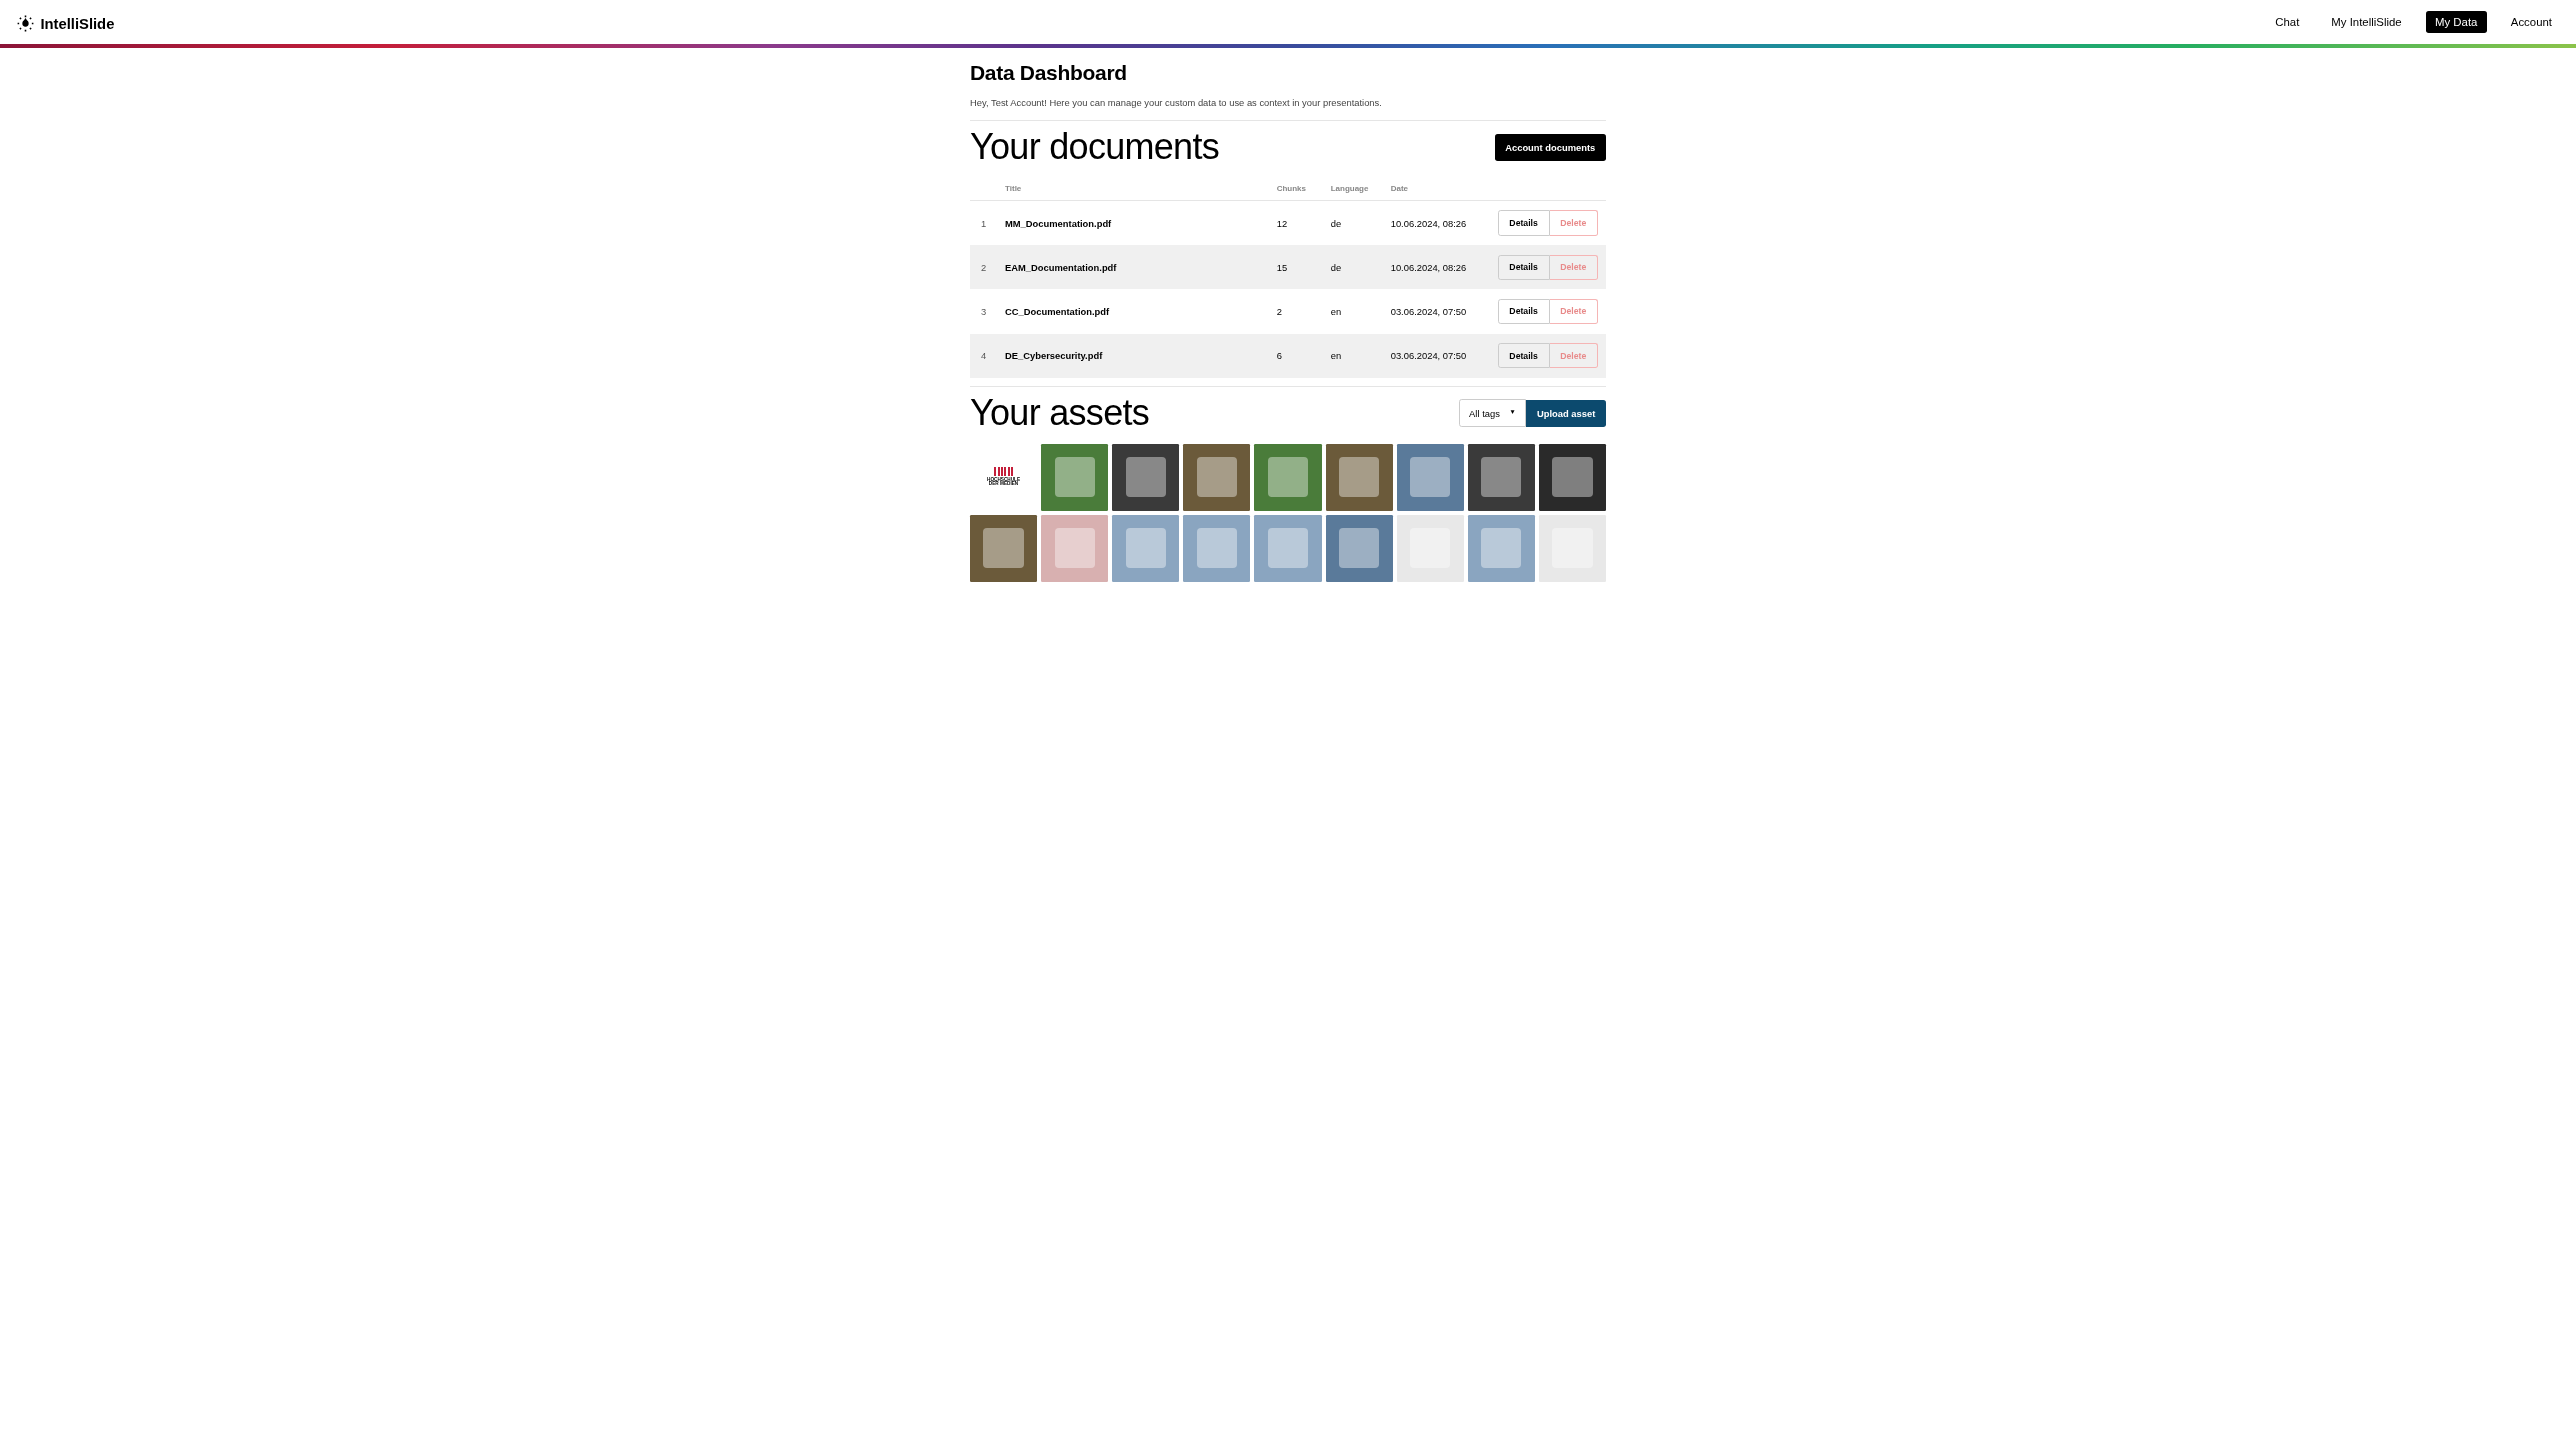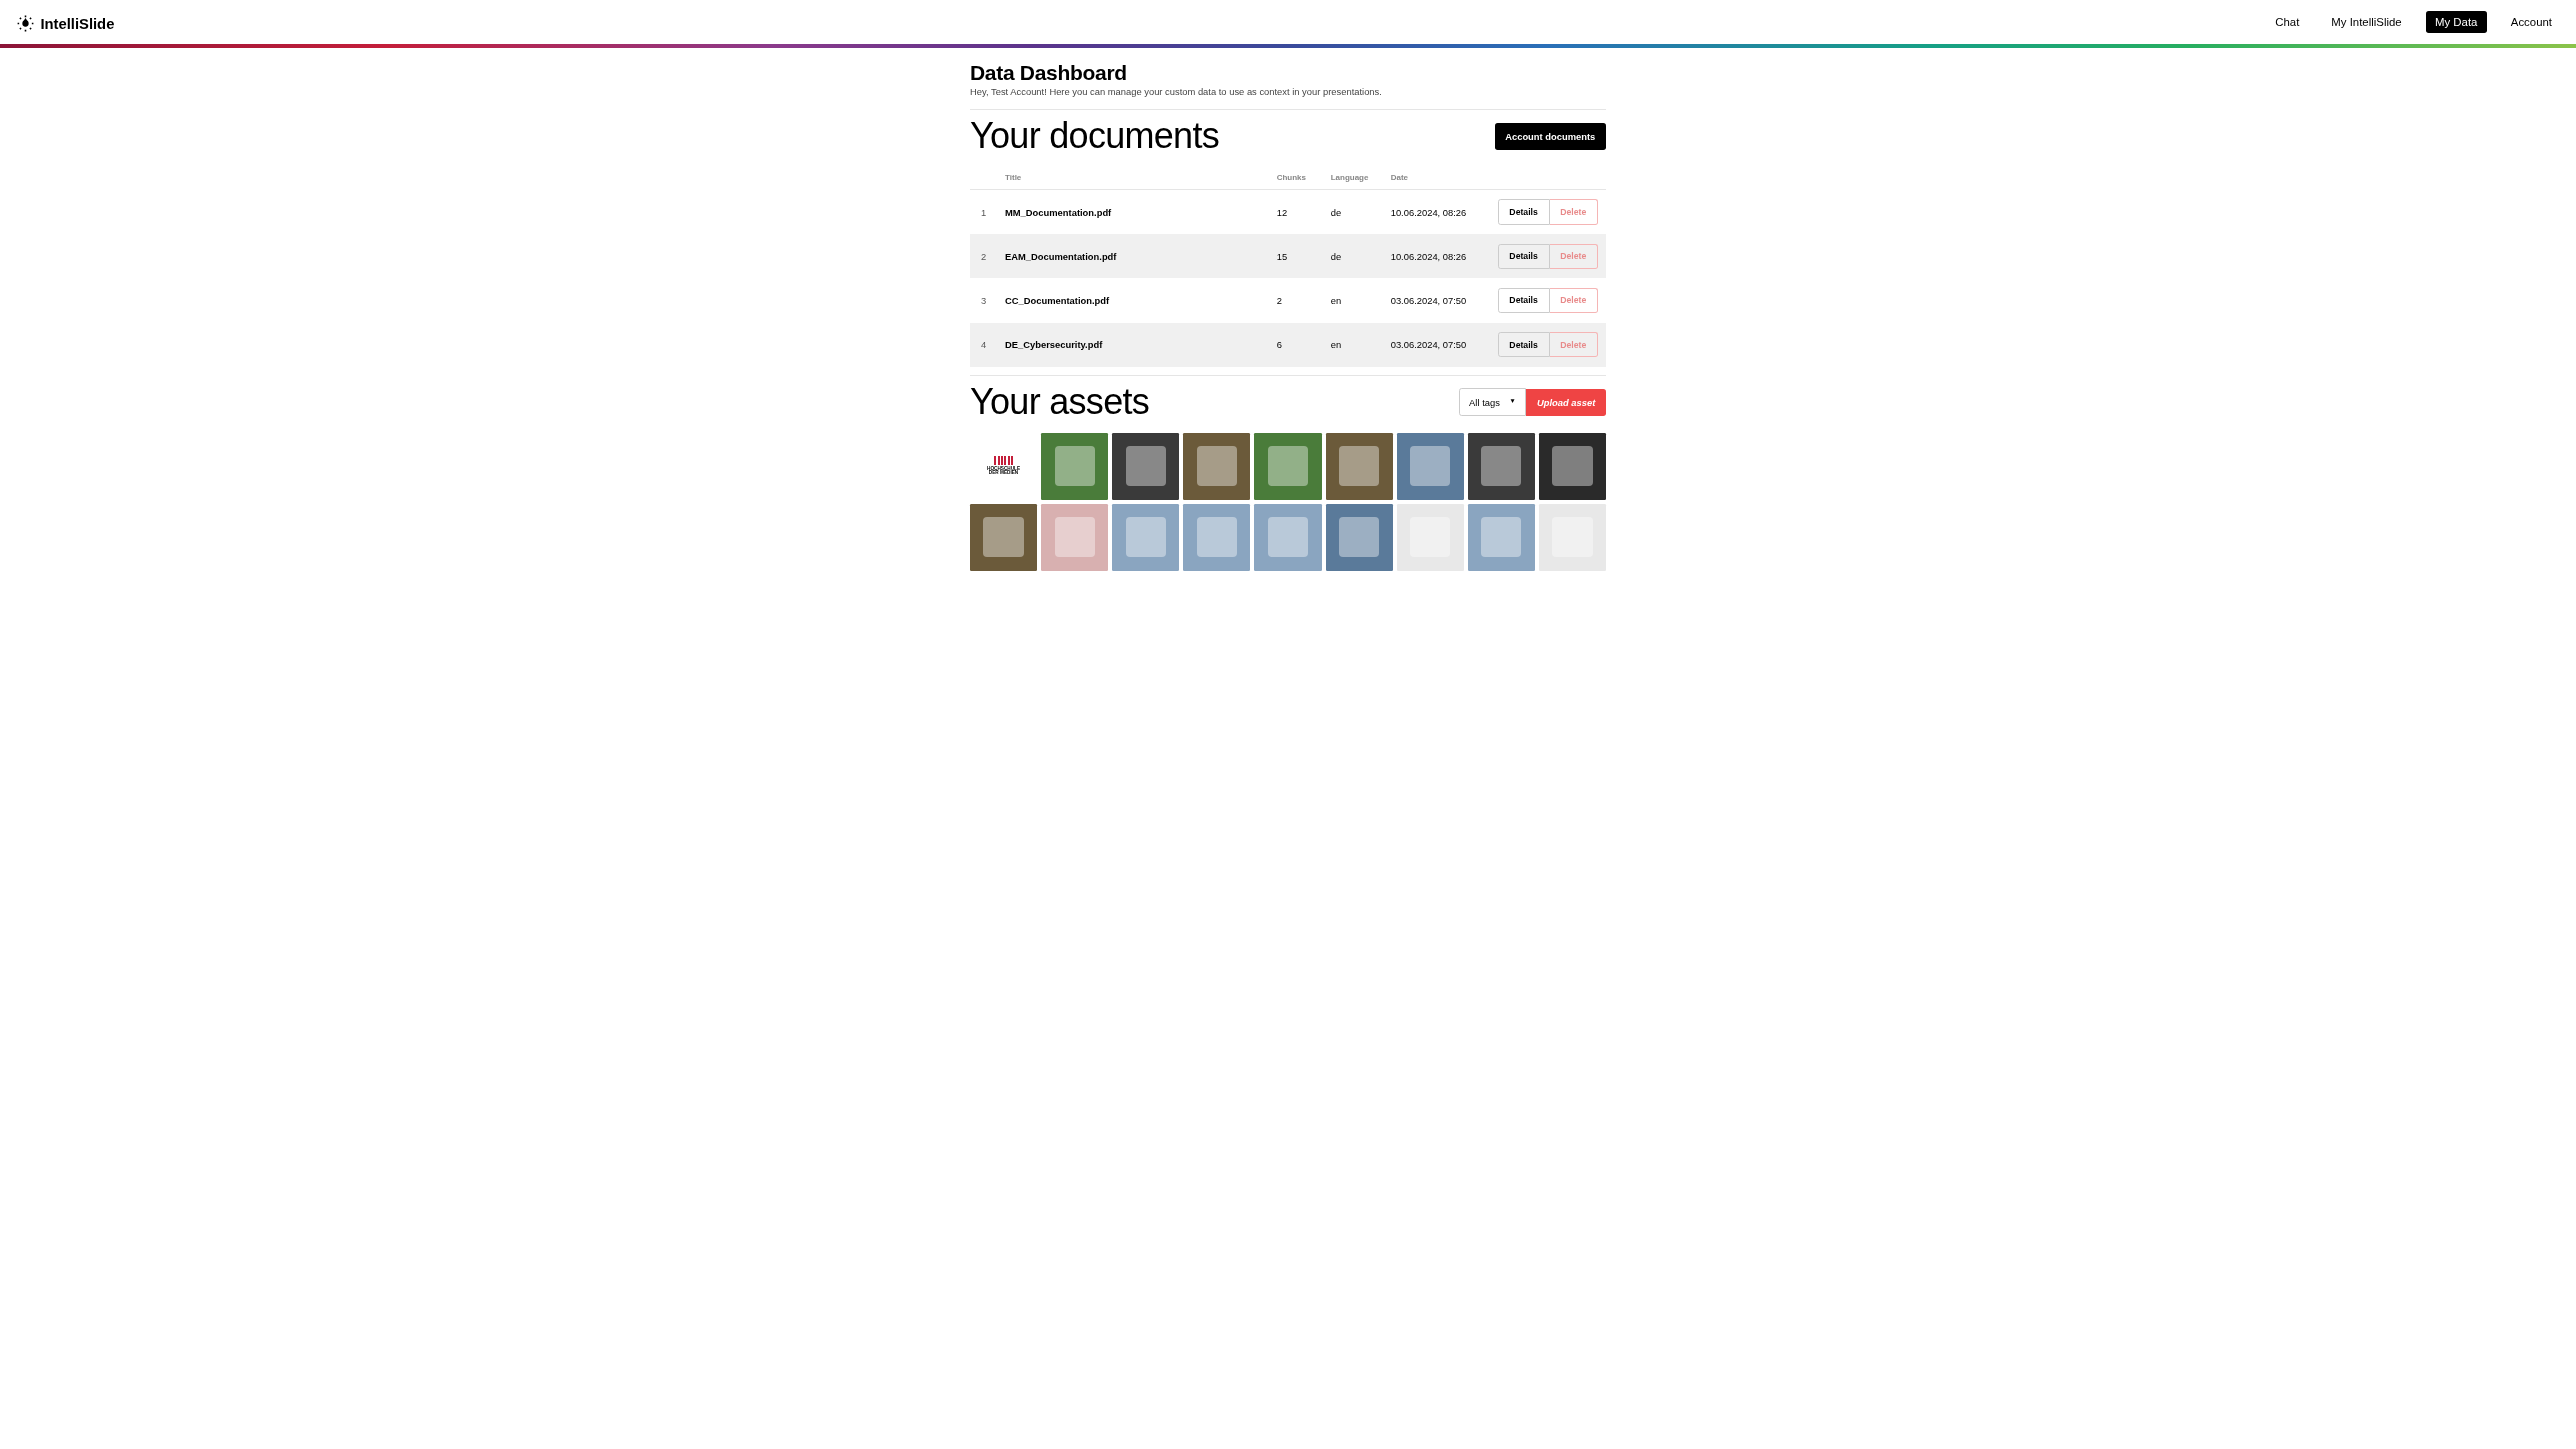--- a/index.html
+++ b/index.html
@@ -60,21 +60,21 @@
       background: linear-gradient(90deg, #8b1538 0%, #c41e3a 15%, #8b3a8b 30%, #5b338b 40%, #3a4a9b 50%, #2a6fb8 60%, #16a085 75%, #27ae60 85%, #8bc34a 100%);
     }
     .content {
       max-width: 636px;
       margin: 0 auto;
       padding: 13.4px 0 27px;
     }
     .dashboard-title {
       font-size: 21px;
       font-weight: 700;
-      margin-bottom: 1px;
+      margin-bottom: 12px;
       letter-spacing: -0.3px;
     }
     .dashboard-subtitle {
       font-size: 9.4px;
       color: #444;
       margin-bottom: 12px;
     }
     .section-divider {
       border: none;
       border-top: 0.7px solid #e5e5e5;
@@ -185,29 +185,28 @@
       cursor: pointer;
       display: flex;
       align-items: flex-start;
       gap: 9.4px;
       color: #000;
     }
     .dropdown-btn .caret {
       font-size: 6.7px;
     }
     .upload-asset-btn {
-      background: #ef4444;
+      background: #0c4a6e;
       color: #fff;
       border: none;
       padding: 8px 10.7px;
       font-size: 9.4px;
       font-weight: 600;
       border-radius: 0 2.7px 2.7px 0;
       cursor: pointer;
-      font-style: italic;
     }
     .asset-grid {
       display: grid;
       grid-template-columns: repeat(9, 1fr);
       gap: 4px;
       margin-top: 8px;
     }
     .asset-tile {
       aspect-ratio: 1/1;
       background: #888;

